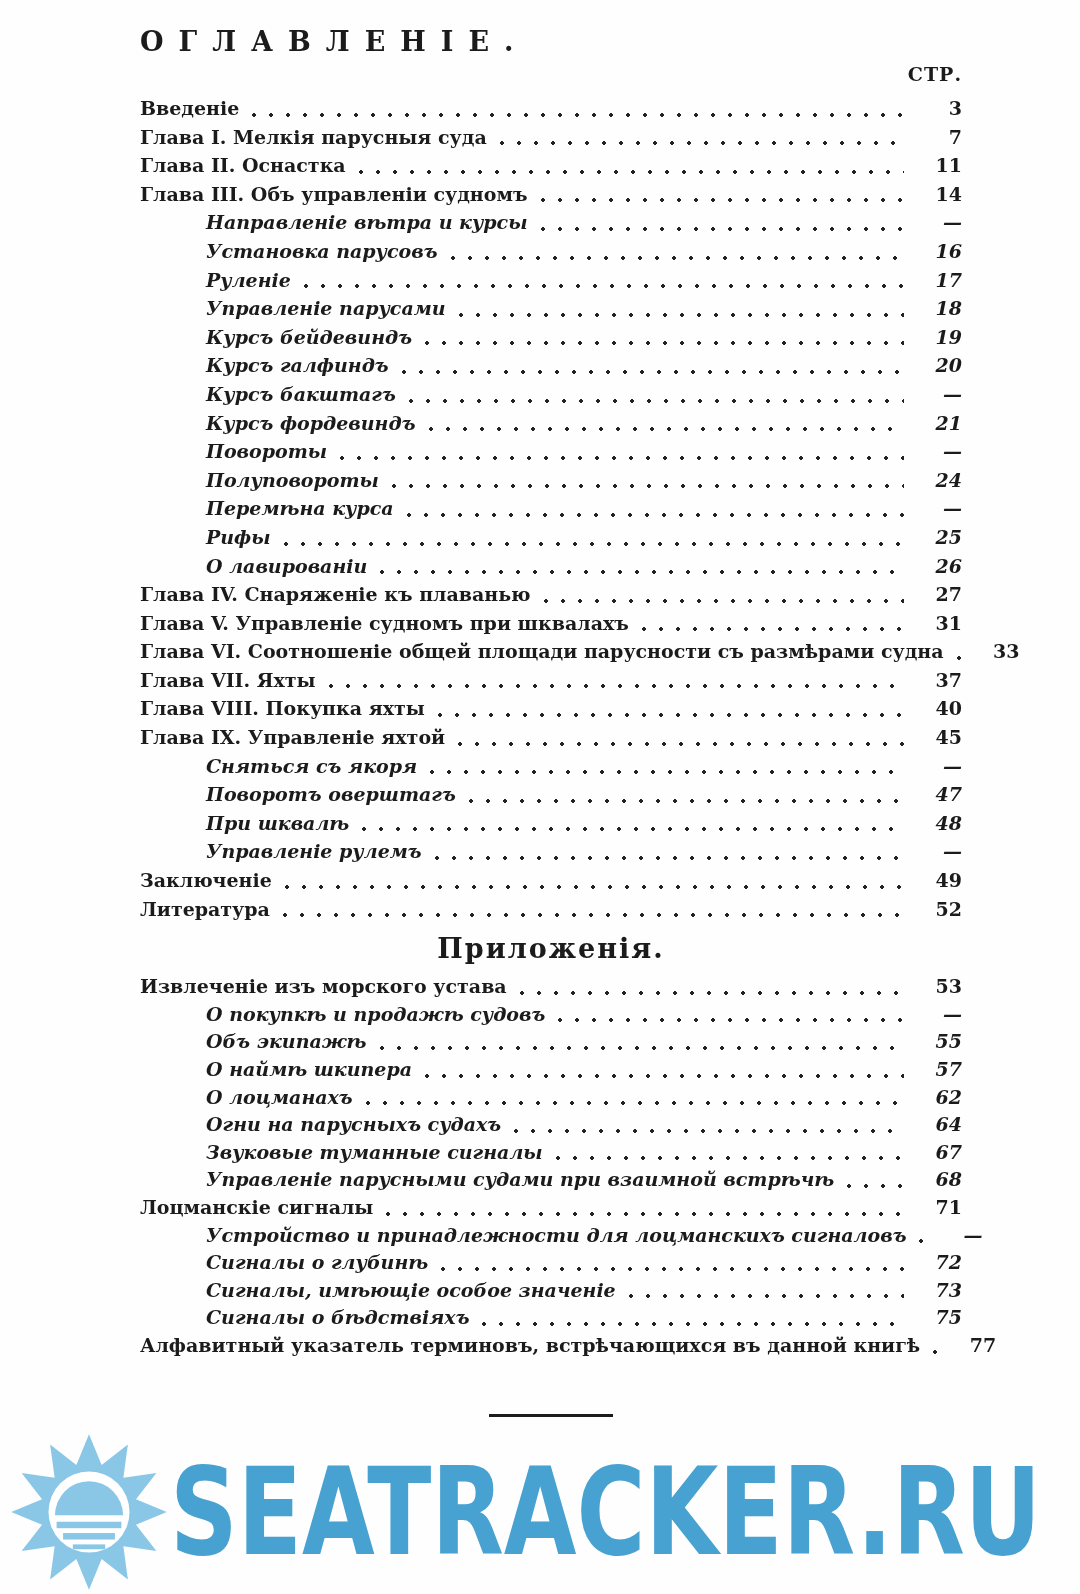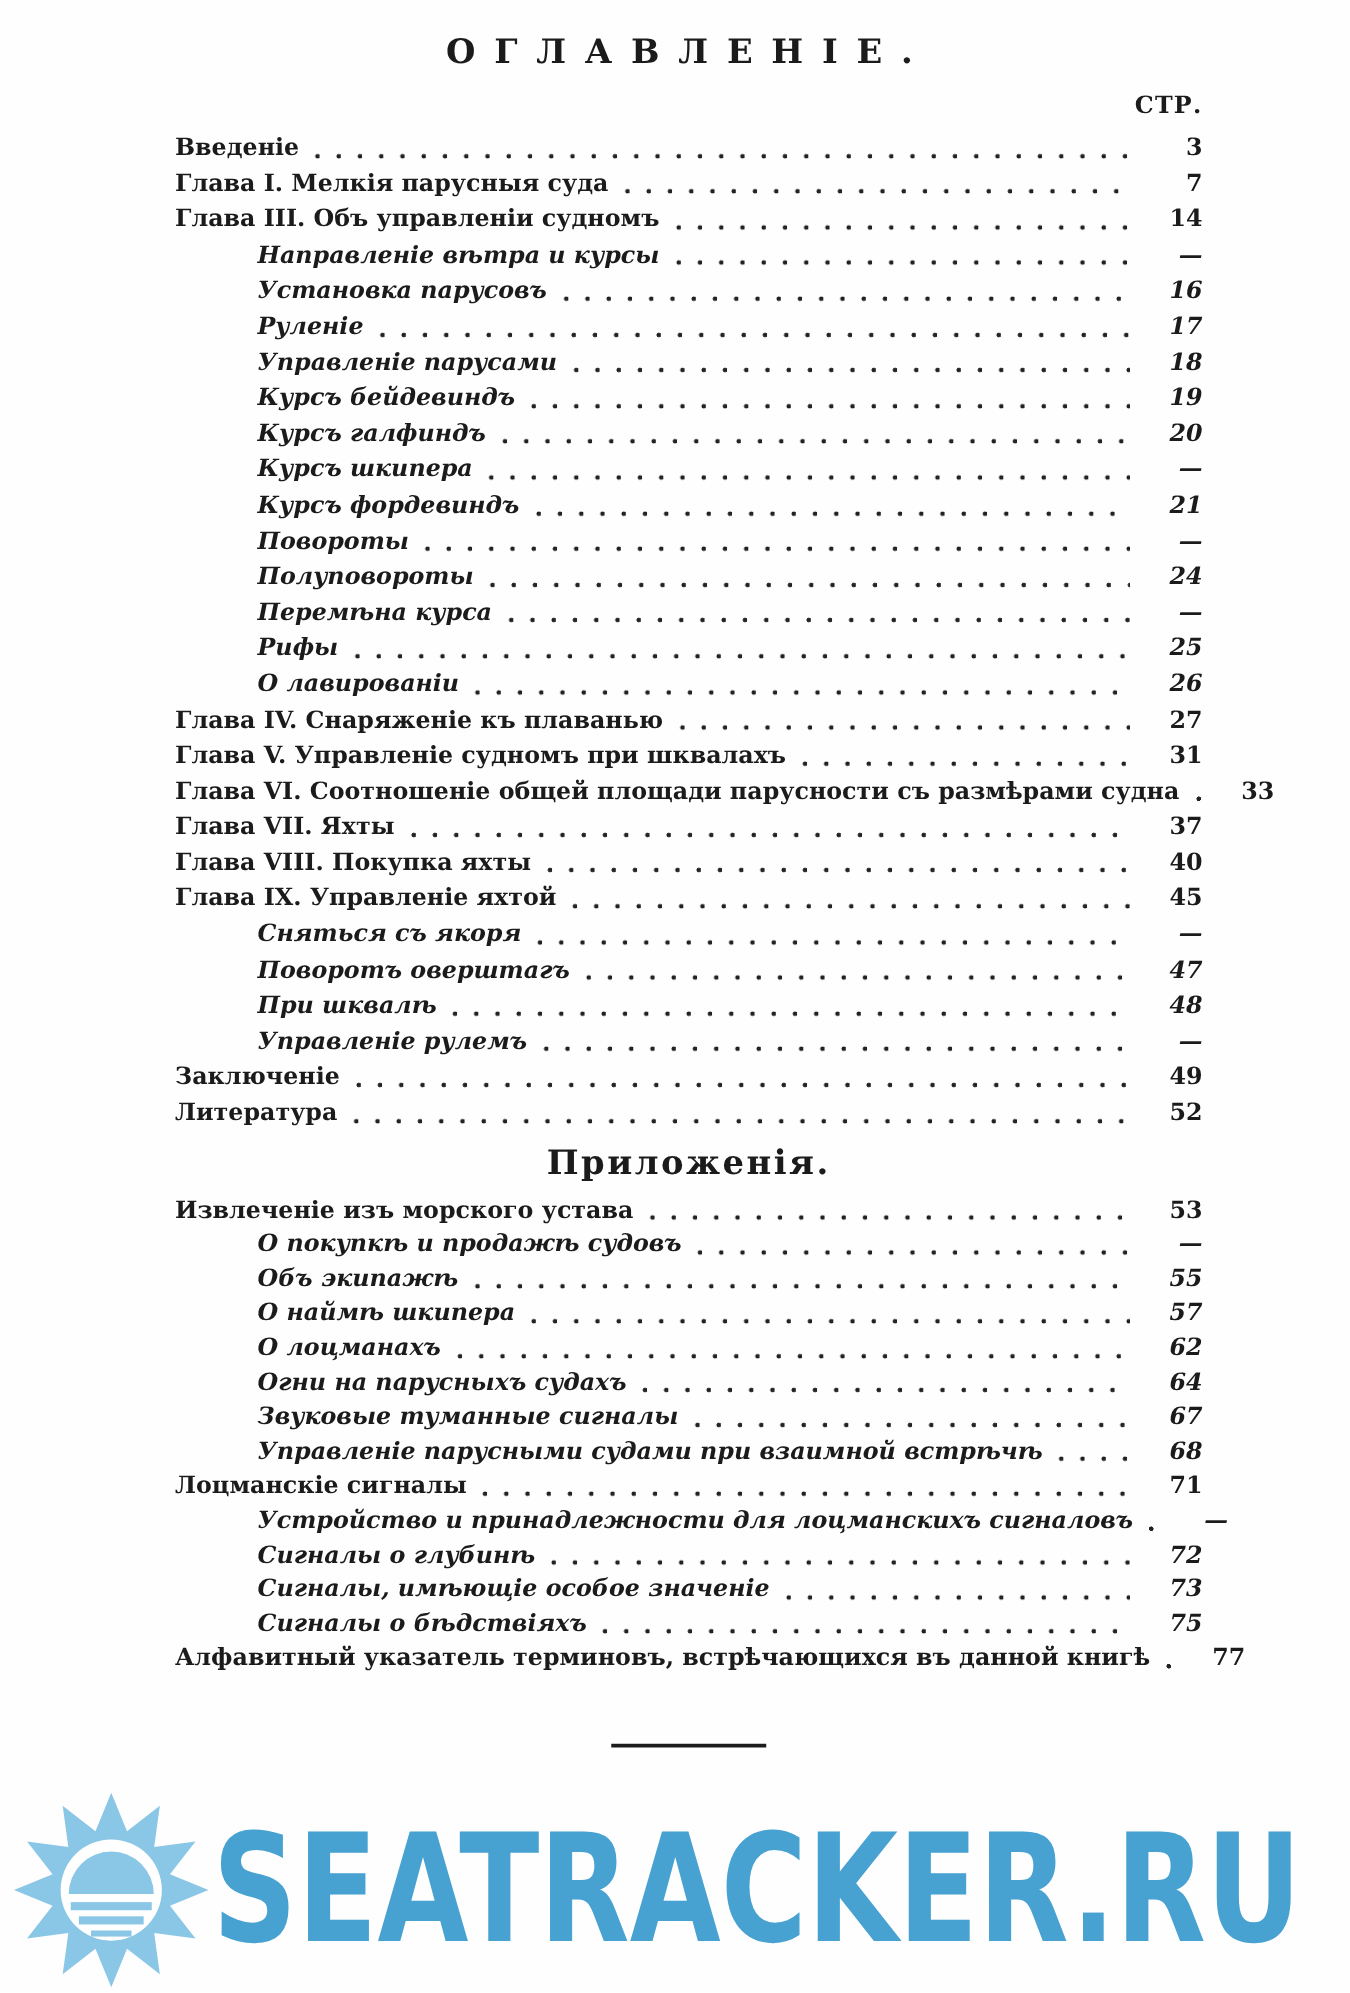--- a/index.html
+++ b/index.html
@@ -12,22 +12,21 @@
     color: #1b1b1b;
     font-family: "DejaVu Serif", serif;
     font-weight: 700;
     padding: 26px 118px 0 140px;
     overflow: hidden;
   }
   .title {
     font-size: 27px;
     font-weight: 700;
     letter-spacing: 15px;
-    text-align: center;
-    margin: 0 0 16px 0;
+    margin: 0 0 6px 0;
   }
   .str-label {
     text-align: right;
     font-size: 19px;
     letter-spacing: 1px;
     margin: 0 0 9px 0;
   }
   .toc-list { width: 100%; }
   .row {
     display: flex;
@@ -103,20 +102,25 @@
         <span class="label">Введеніе</span>
         <span class="leader"></span>
         <span class="pagenum">3</span>
       </div>
       <div class="row">
         <span class="label">Глава I. Мелкія парусныя суда</span>
         <span class="leader"></span>
         <span class="pagenum">7</span>
       </div>
       <div class="row">
+        <span class="label">Глава II. Оснастка</span>
+        <span class="leader"></span>
+        <span class="pagenum">11</span>
+      </div>
+      <div class="row">
         <span class="label">Глава III. Объ управленіи судномъ</span>
         <span class="leader"></span>
         <span class="pagenum">14</span>
       </div>
       <div class="row indent">
         <span class="label">Направленіе вѣтра и курсы</span>
         <span class="leader"></span>
         <span class="pagenum">—</span>
       </div>
       <div class="row indent">
@@ -138,21 +142,21 @@
         <span class="label">Курсъ бейдевиндъ</span>
         <span class="leader"></span>
         <span class="pagenum">19</span>
       </div>
       <div class="row indent">
         <span class="label">Курсъ галфиндъ</span>
         <span class="leader"></span>
         <span class="pagenum">20</span>
       </div>
       <div class="row indent">
-        <span class="label">Курсъ шкипера</span>
+        <span class="label">Курсъ бакштагъ</span>
         <span class="leader"></span>
         <span class="pagenum">—</span>
       </div>
       <div class="row indent">
         <span class="label">Курсъ фордевиндъ</span>
         <span class="leader"></span>
         <span class="pagenum">21</span>
       </div>
       <div class="row indent">
         <span class="label">Повороты</span>

